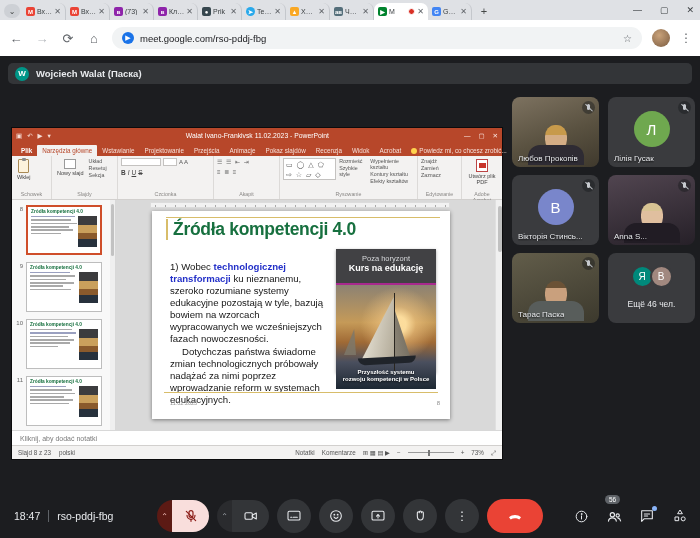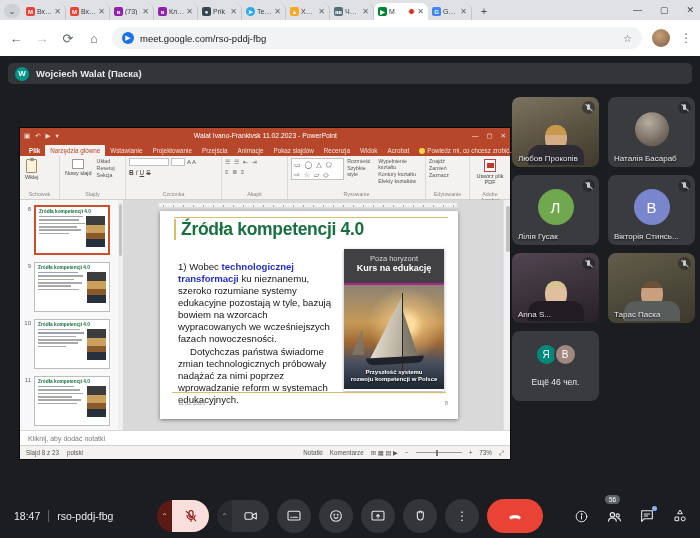--- a/index.html
+++ b/index.html
@@ -63,21 +63,21 @@
   .v-dark .head { background:linear-gradient(#5c4a3a 0 30%, #c8a385 30%); }
   .v-dark .torso { background:#1d1c1f; }
   .photo-av { position:absolute; left:50%; top:50%; transform:translate(-50%,-58%); width:34px; height:34px; border-radius:50%; background:radial-gradient(circle at 38% 30%, #9c958b, #5a554d 72%); }
   .init-av { position:absolute; left:50%; top:50%; transform:translate(-50%,-58%); width:36px; height:36px; border-radius:50%; color:#fff; font-size:15px; display:flex; align-items:center; justify-content:center; }
   .ovf-wrap { position:absolute; left:0; top:12px; width:100%; display:flex; justify-content:center; }
   .ovf-c { width:23px; height:23px; border-radius:50%; color:#fff; font-size:10px; display:flex; align-items:center; justify-content:center; border:2px solid #3a3b3e; }
   .ovf-c + .ovf-c { margin-left:-4px; }
   .ovf-label { position:absolute; left:0; right:0; bottom:14px; text-align:center; color:#e8eaed; font-size:8.5px; }
 
   
-  .ppt { position:absolute; left:20px; top:72px; width:490px; height:331px; background:#fde047; display:flex; flex-direction:column; box-shadow:0 0 0 1px #0b0b0c; }
+  .ppt { position:absolute; left:12px; top:72px; width:490px; height:331px; background:#fde047; display:flex; flex-direction:column; box-shadow:0 0 0 1px #0b0b0c; }
   .ppt-titlebar { height:15px; background:#b7472a; display:flex; align-items:center; color:#fff; font-size:7px; padding:0 4px; flex:none; }
   .qat { display:flex; gap:5px; align-items:center; font-size:6.5px; color:#f6ddd5; }
   .ppt-title { flex:1; text-align:center; font-size:6.8px; color:#fff; white-space:nowrap; overflow:hidden; }
   .ppt-ctrl { display:flex; gap:8px; font-size:6.5px; color:#fbe9e4; }
   .ppt-tabs { height:13px; background:#b7472a; display:flex; align-items:flex-end; padding:0 4px; gap:0; flex:none; }
   .ptab { font-size:6.3px; color:#f7dfd8; padding:2px 5px 2px; white-space:nowrap; }
   .ptab.file { font-weight:bold; color:#fff; }
   .ptab.active { background:#f3f2f1; color:#b7472a; border-radius:1px 1px 0 0; }
   .ptab.tellme { display:flex; align-items:center; gap:2px; }
   .bulb { width:6px; height:6px; border-radius:50%; background:#ffd34d; display:inline-block; }
@@ -124,21 +124,21 @@
   .slide { position:absolute; left:36px; top:11px; width:298px; height:208px; background:#fff; box-shadow:0 1px 4px rgba(0,0,0,.45); }
   .s-title { position:absolute; left:14px; top:8px; font-size:17.5px; font-weight:bold; color:#17703f; padding-left:5px; border-left:2px solid #d8bd6a; letter-spacing:-0.3px; }
   .s-topline { position:absolute; left:14px; top:6px; right:10px; height:1px; background:#d8bd6a; }
   .s-body { position:absolute; left:18px; top:50px; width:158px; font-size:9.6px; line-height:1.26; color:#151515; }
   .s-body .hl { color:#2330c8; font-weight:bold; }
   .s-para2 { text-indent:12px; }
   .s-goldline { position:absolute; left:12px; right:12px; bottom:26px; height:1.5px; background:#d8bd6a; }
   .s-date { position:absolute; left:18px; bottom:13px; font-size:5.5px; color:#909090; }
   .s-num { position:absolute; right:10px; bottom:13px; font-size:6px; color:#909090; }
 
-  .book { position:absolute; right:14px; top:38px; width:100px; height:142px; box-shadow:0 1px 3px rgba(0,0,0,.35); }
+  .book { position:absolute; right:14px; top:38px; width:100px; height:124px; box-shadow:0 1px 3px rgba(0,0,0,.35); }
   .book-head { height:36px; background:#414144; border-bottom:2.5px solid #a8288e; text-align:center; padding-top:5px; }
   .book-kicker { font-size:7.5px; color:#d6d8db; }
   .book-title { font-size:9px; font-weight:bold; color:#fff; }
   .book-scene { position:relative; height:103.5px; overflow:hidden;
     background:
       radial-gradient(circle at 62% 38%, rgba(255,224,160,.95) 0 9%, rgba(255,210,140,.45) 20%, transparent 42%),
       linear-gradient(180deg,#8c8273 0%, #c59a58 36%, #a06a35 55%, #4a4f5e 74%, #1d2833 100%); }
   .mast { position:absolute; left:58px; top:8px; width:1px; height:78px; background:#2a2620; }
   .sail-main { position:absolute; left:26px; top:12px; width:33px; height:62px; background:linear-gradient(100deg,#f1ede1,#b0a896); clip-path:polygon(96% 0, 100% 100%, 0 100%); }
   .sail-jib { position:absolute; left:59px; top:26px; width:16px; height:48px; background:linear-gradient(80deg,#8d8678,#6b6557); clip-path:polygon(0 0, 100% 100%, 0 100%); }
@@ -498,25 +498,20 @@
     <div class="tiles">
       <div class="tile v-warm">
         <div class="person">
             <div class="head"></div>
             <div class="torso"></div>
           </div>
         <span class="mic-ic"></span>
         <span class="tile-name">Любов Прокопів</span>
       </div>
       <div class="tile">
-        <span class="photo-av" style="background:radial-gradient(circle at 40% 30%, #b8ae9f, #6a6056 72%)"></span>
-        <span class="mic-ic"></span>
-        <span class="tile-name">Наталія Басараб</span>
-      </div>
-      <div class="tile">
         <span class="init-av" style="background: rgb(111, 168, 79);">Л</span>
         <span class="mic-ic"></span>
         <span class="tile-name">Лілія Гусак</span>
       </div>
       <div class="tile">
         <span class="init-av" style="background: rgb(121, 134, 203);">В</span>
         <span class="mic-ic"></span>
         <span class="tile-name">Вікторія Стинсь...</span>
       </div>
       <div class="tile v-pale">

